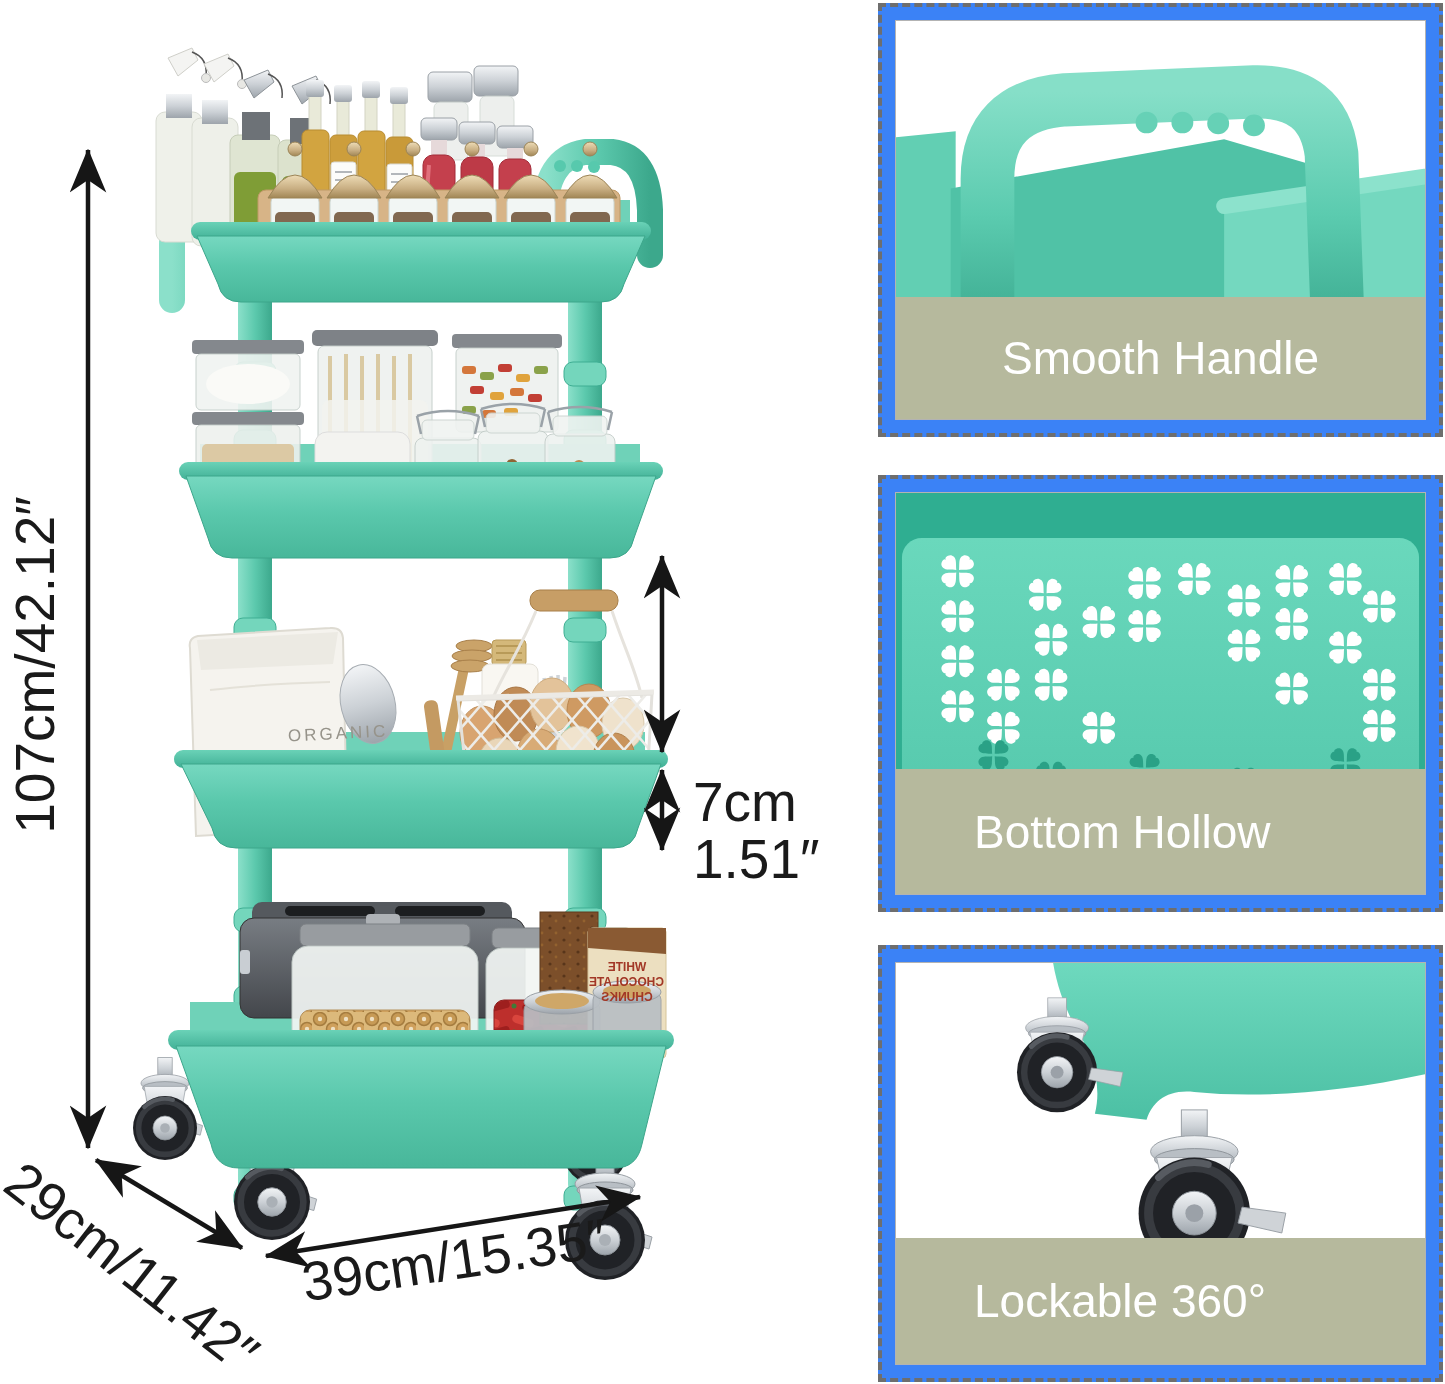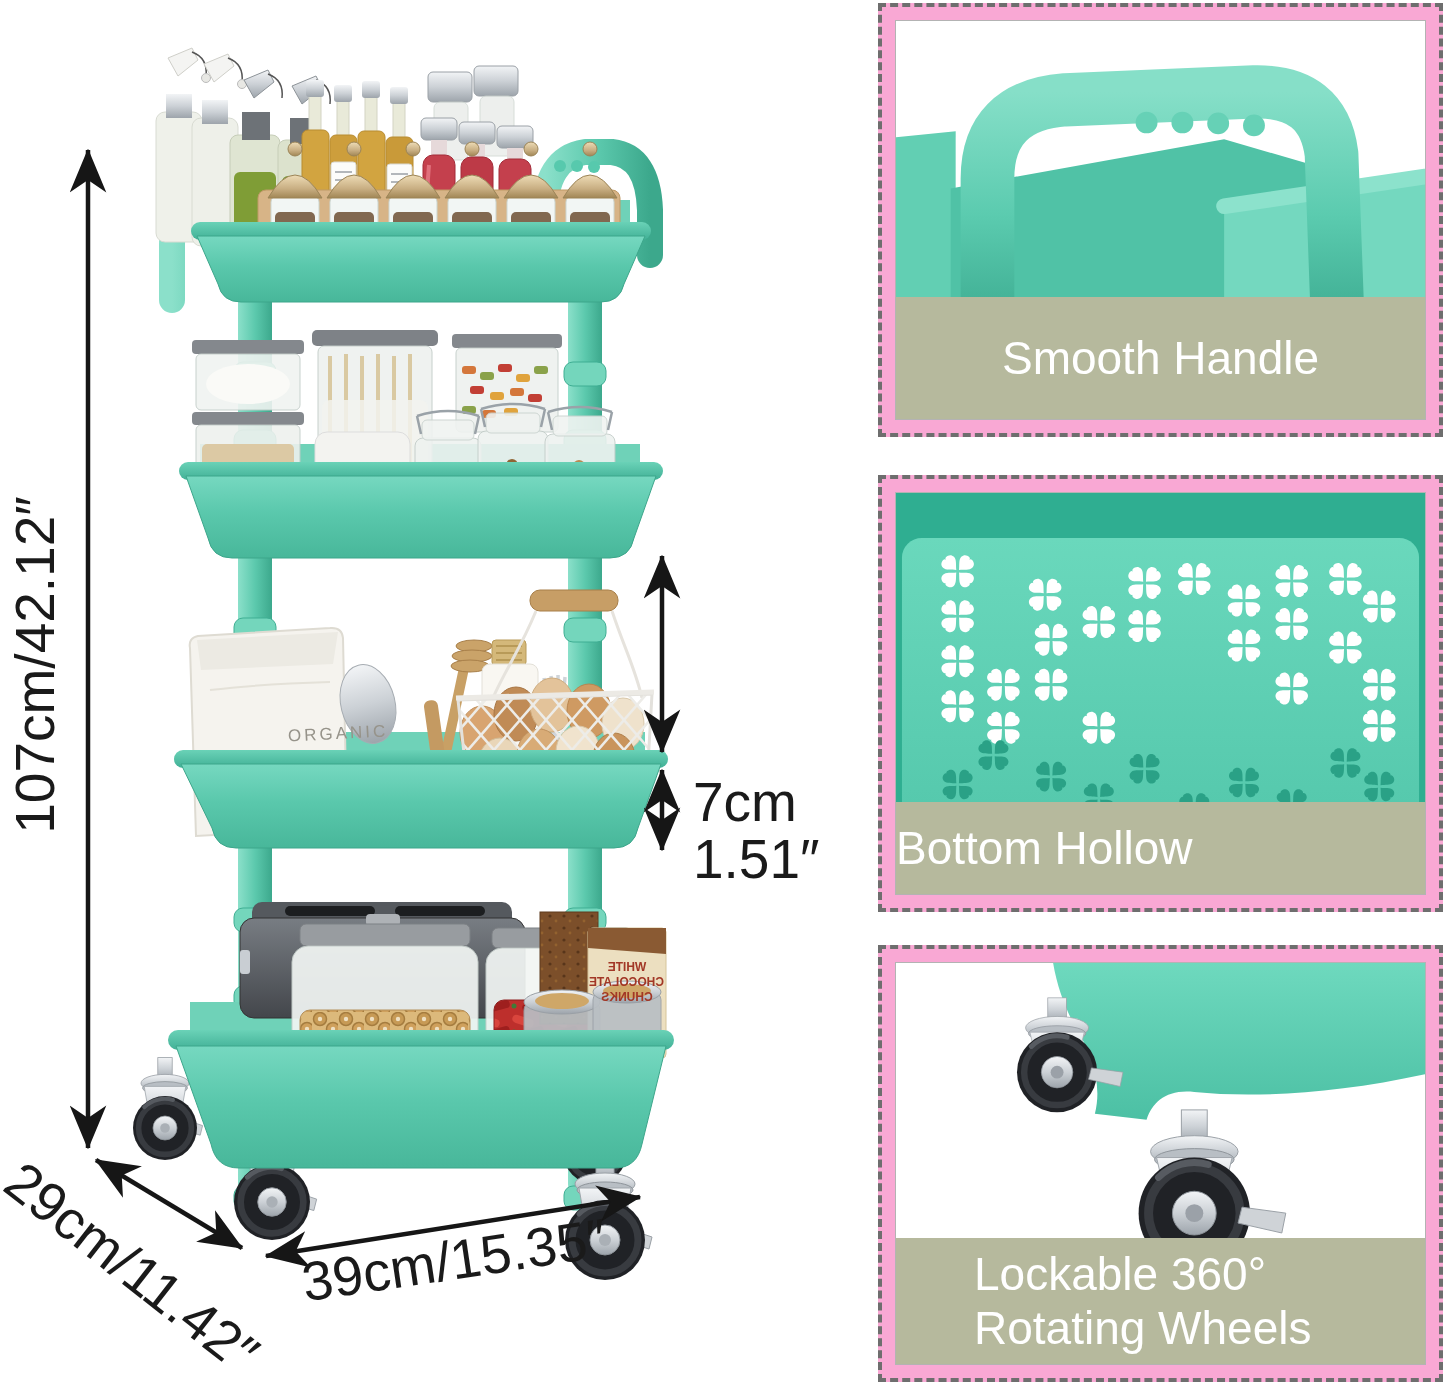--- a/index.html
+++ b/index.html
@@ -18,32 +18,32 @@
   .dim-bdepth{left:693px;top:750px;margin-top:24px;}
   .dim span{display:block;}
   .bag-text{position:absolute;left:288px;top:724px;font-size:17px;letter-spacing:3px;
             color:#96938a;transform:rotate(-3deg);}
   .pkg-text{position:absolute;left:590px;top:960px;width:74px;text-align:center;
             font-size:12px;font-weight:bold;line-height:15px;color:#a23726;
             transform:scaleX(-1);}
   .pkg-text span{display:block;}
   
   .panel{position:absolute;left:878px;width:565px;border:4px dashed #6e6e6e;
-         background:#f9a8d4;box-sizing:border-box;}
+         background:#3b82f6;box-sizing:border-box;}
   .panel .photo{position:absolute;left:13px;top:13px;right:13px;bottom:13px;
                 border:1px solid #b3b3b3;overflow:hidden;background:#fff;}
   .panel .photo svg{position:absolute;left:0;top:0;width:100%;height:100%;}
   .banner{position:absolute;left:0;right:0;bottom:0;background:#b6b99d;color:#fff;
           display:flex;flex-direction:column;justify-content:center;}
   .banner .bl{display:block;font-size:46px;line-height:54px;}
   .banner .bl:empty{display:none;}
   #panel-handle{top:3px;height:434px;}
   #panel-handle .banner{height:122px;text-align:center;}
   #panel-hollow{top:475px;height:437px;}
-  #panel-hollow .banner{height:92px;}
+  #panel-hollow .banner{height:125px;padding-left:78px;}
   #panel-wheels{top:945px;height:437px;}
   #panel-wheels .banner{height:126px;padding-left:78px;}
 </style>
 </head>
 <body>
 
 <div class="stage">
 
   <div class="scene">
     <svg class="scene-svg" width="870" height="1384" viewBox="0 0 870 1384">
@@ -601,18 +601,17 @@
             <path d="M48,-6 L92,0 L88,20 L44,10 Z" fill="#cfd3d7" stroke="#9aa0a6"></path>
           </g>
         </defs>
         <rect width="532" height="404" fill="#fff"></rect>
         <path d="M150,0 L532,0 L532,112 C440,132 360,136 300,130 C272,127 258,140 252,158 L200,152 C208,120 196,90 178,60 C170,44 162,24 158,0 Z" fill="url(#gP3)"></path>
         <use href="#cw" transform="translate(162,110) scale(0.72)"></use>
         <use href="#cw" transform="translate(300,252)"></use>
       </svg>
       <div class="banner">
         <span class="bl">Lockable 360°</span>
-        <span class="bl">Rotating Wheels</span>
       </div>
     </div>
   </div>
 
 </div>
 
 </body></html>

